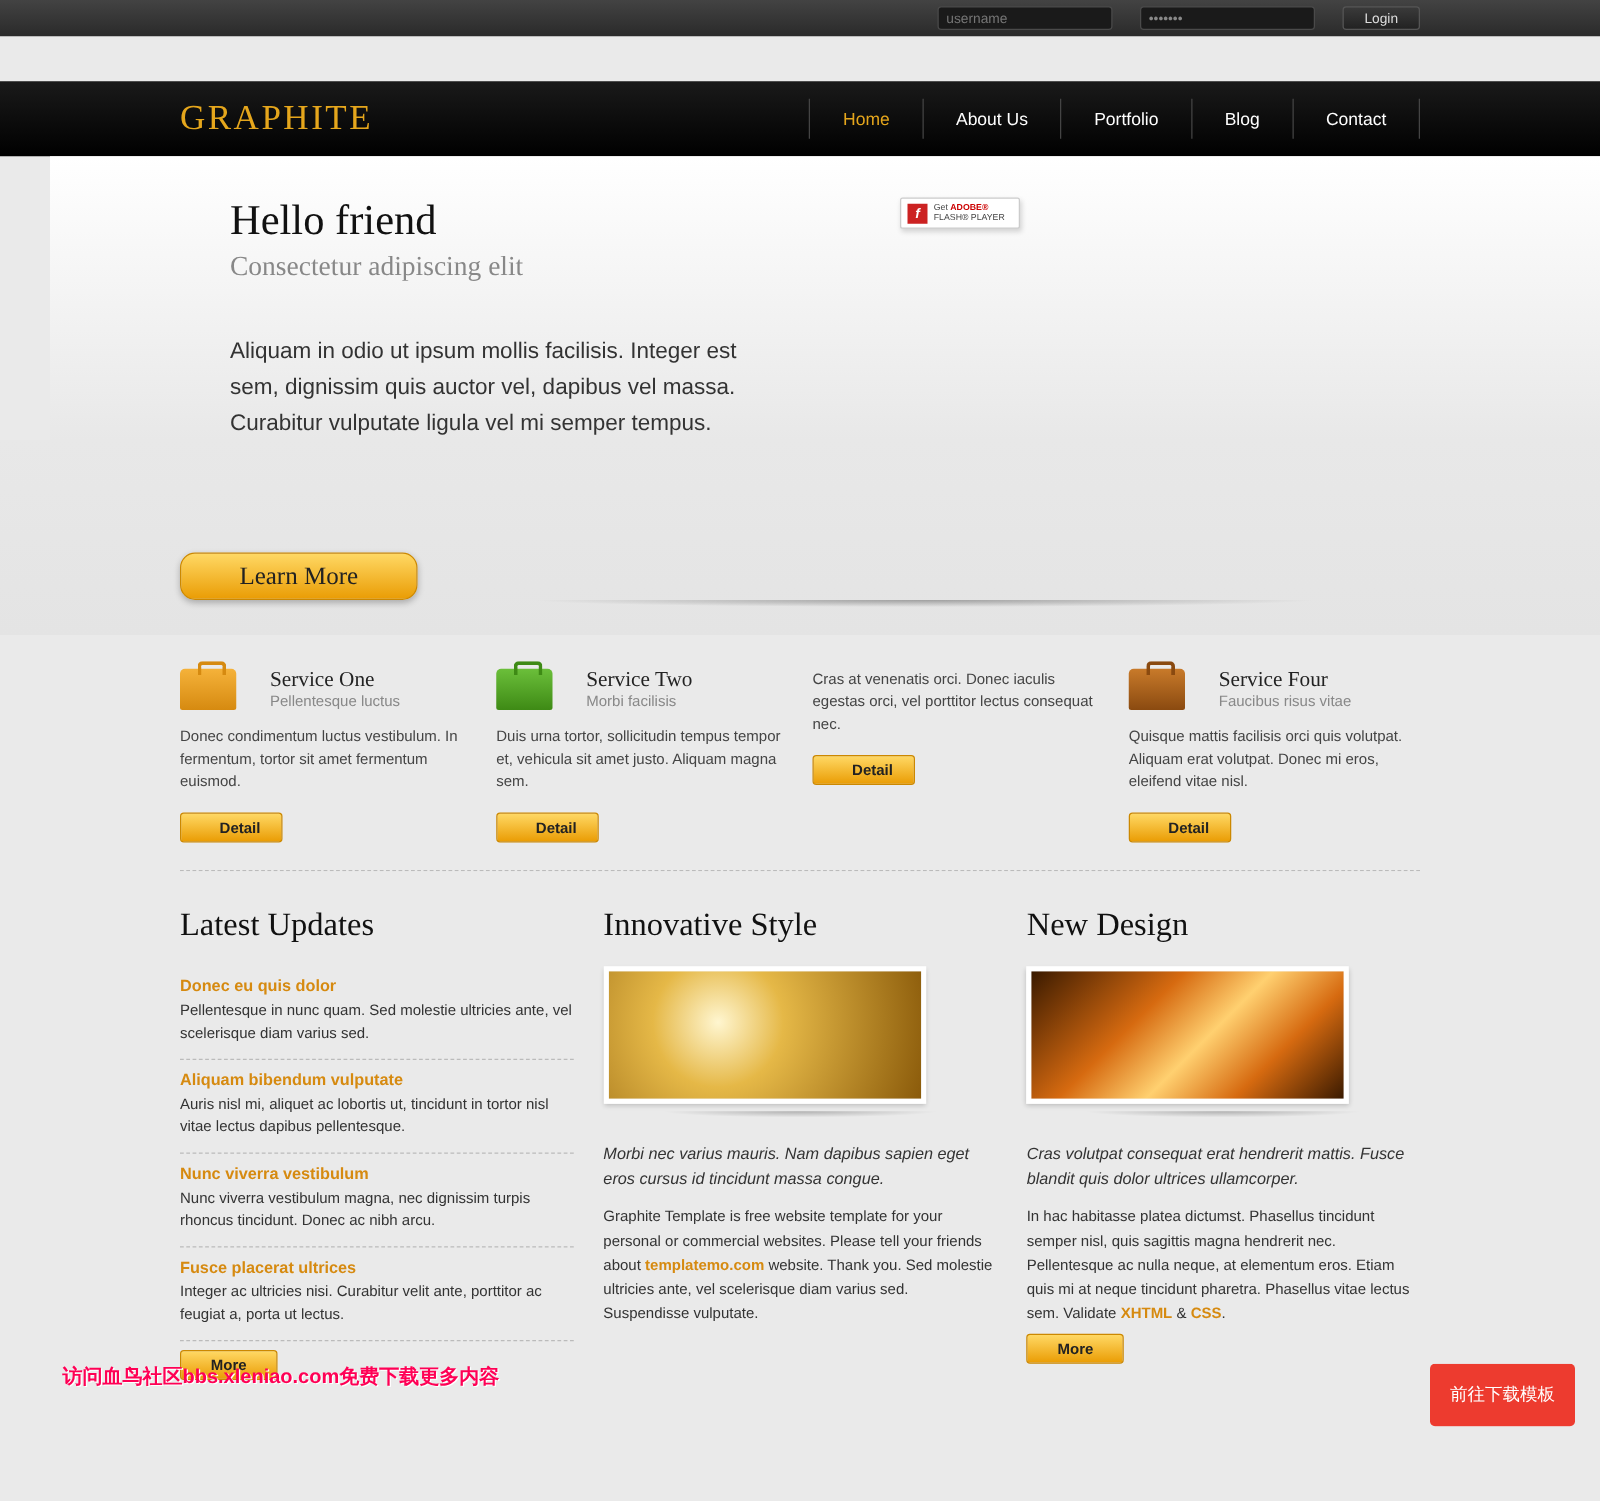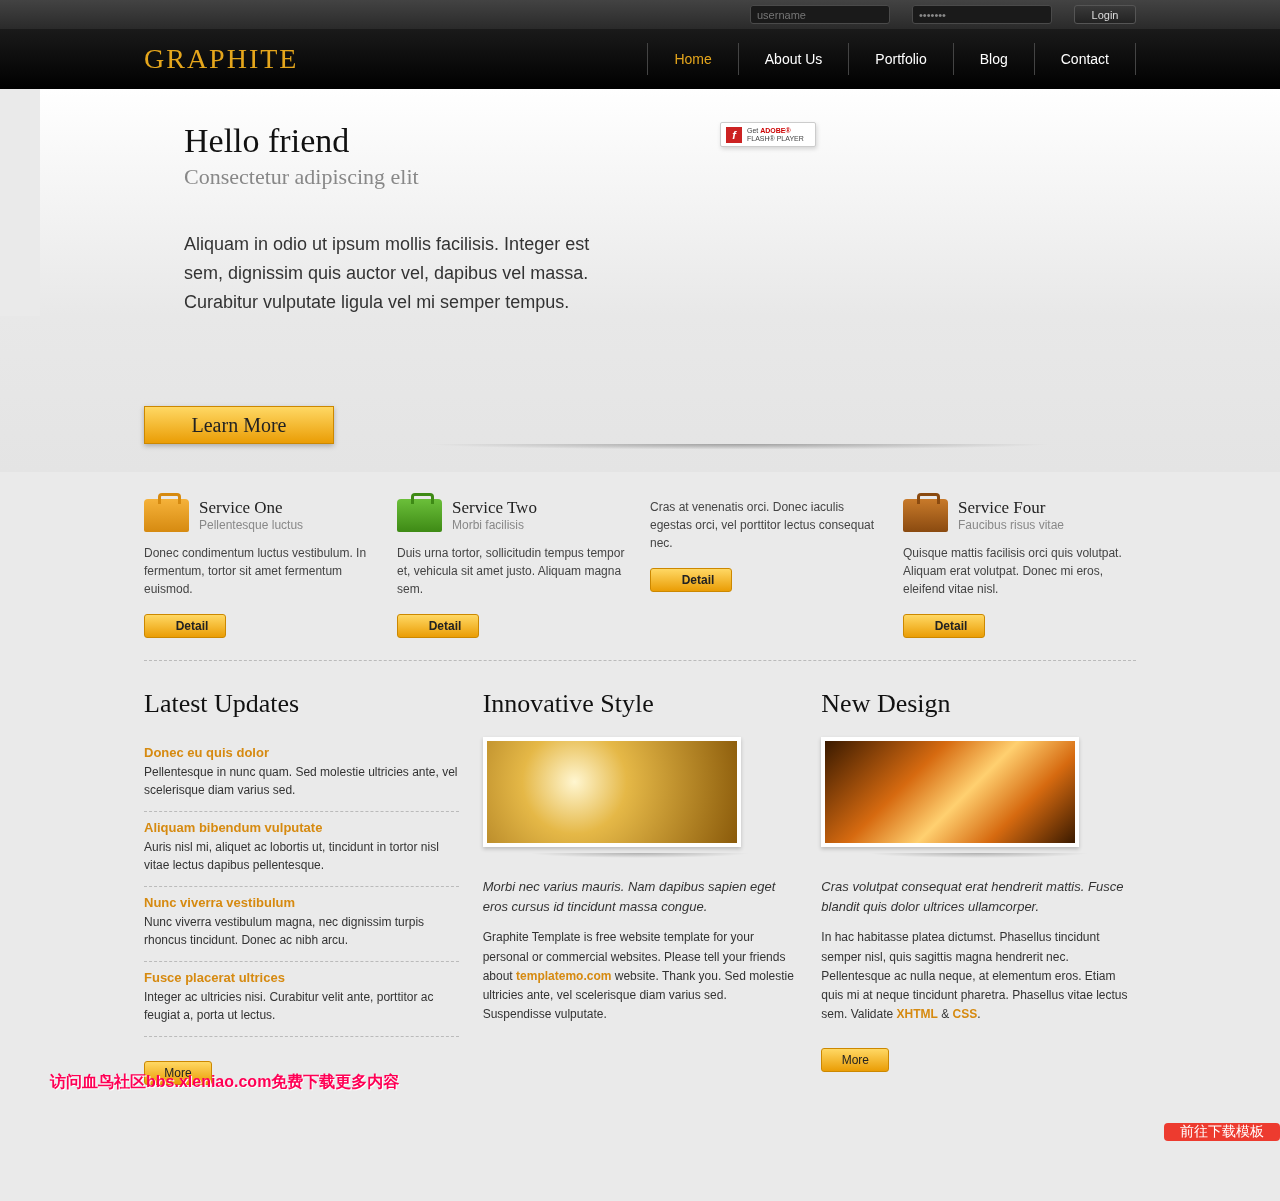--- a/index.html
+++ b/index.html
@@ -4,48 +4,48 @@
 <style>
 * { margin: 0; padding: 0; box-sizing: border-box; }
 body { font-family: Arial, Helvetica, sans-serif; font-size: 13px; color: #333; background: #eaeaea; width: 1280px; }
 
 
 .topbar { height: 29px; background: linear-gradient(#434343, #2a2a2a); display: flex; justify-content: flex-end; align-items: center; padding-right: 144px; gap: 22px; }
 .topbar input[type=text], .topbar input[type=password] { width: 140px; height: 19px; background: #1a1a1a; border: 1px solid #4a4a4a; border-radius: 3px; color: #888; font-size: 11px; padding: 0 6px; }
 .topbar button { width: 62px; height: 19px; background: linear-gradient(#3a3a3a,#222); border: 1px solid #555; border-radius: 3px; color: #ddd; font-size: 11px; cursor: pointer; }
 
 
-.header { height: 60px; background: linear-gradient(#1a1a1a, #000); display: flex; align-items: center; padding: 0 144px; }
+.header { height: 60px; background: linear-gradient(#1a1a1a, #000); display: flex; align-items: center; padding: 0 144px; margin-top: 36px; }
 .logo { font-family: Georgia, serif; font-size: 28px; color: #e5a61c; letter-spacing: 2px; font-weight: normal; }
 .nav { margin-left: auto; display: flex; }
 .nav a { color: #fff; text-decoration: none; font-size: 14px; padding: 8px 26px; border-left: 1px solid #444; }
 .nav a:last-child { border-right: 1px solid #444; }
 .nav a.active { color: #e5a61c; }
 
 
 .hero-wrap { background: linear-gradient(#fff, #e8e8e8); padding: 33px 144px 0; position: relative; margin-left: 40px; }
 .hero-inner { display: flex; }
 .hero-text { width: 420px; }
 .hero-text h1 { font-family: Georgia, serif; font-size: 34px; font-weight: normal; color: #111; margin-bottom: 4px; }
 .hero-text h2 { font-family: Georgia, serif; font-size: 22px; font-weight: normal; color: #888; margin-bottom: 40px; }
 .hero-text p { font-size: 18px; line-height: 1.6; color: #333; }
 .flash-badge { margin-left: auto; margin-right: 320px; width: 96px; height: 25px; background: #fff; border: 1px solid #ccc; border-radius: 2px; box-shadow: 1px 2px 4px rgba(0,0,0,.15); display: flex; align-items: center; padding: 3px 5px; gap: 5px; }
 .flash-badge .f-sq { width: 16px; height: 16px; background: #c22; color: #fff; font-size: 11px; font-weight: bold; display: flex; align-items: center; justify-content: center; font-style: italic; }
 .flash-badge .f-txt { font-size: 7px; line-height: 1.1; color: #444; }
 .flash-badge .f-txt b { color: #c00; }
 
 
 .learn-more-wrap { padding: 90px 144px 8px; background: linear-gradient(#e8e8e8, #e4e4e4); }
-.learn-more { display: inline-block; width: 190px; height: 38px; background: linear-gradient(#ffd864, #ea9d05); border: 1px solid #cc8800; border-radius: 0; box-shadow: 0 2px 5px rgba(0,0,0,.25); font-family: Georgia, serif; font-size: 20px; color: #222; text-align: center; line-height: 36px; cursor: pointer; }
+.learn-more { display: inline-block; width: 190px; height: 38px; background: linear-gradient(#ffd864, #ea9d05); border: 1px solid #cc8800; border-radius: 12px; box-shadow: 0 2px 5px rgba(0,0,0,.25); font-family: Georgia, serif; font-size: 20px; color: #222; text-align: center; line-height: 36px; cursor: pointer; }
 .shadow-bar { height: 20px; background: radial-gradient(ellipse 45% 8px at 60% 0%, rgba(0,0,0,.3), transparent 70%); }
 
 
 .services { background: #eaeaea; padding: 26px 144px 22px; display: flex; gap: 20px; border-bottom: 1px dashed #bbb; margin: 0 144px; padding-left:0; padding-right:0;}
 .service { flex: 1; }
-.service-head { display: flex; gap: 10px; margin-bottom: 12px; align-items: center; }
+.service-head { display: flex; gap: 27px; margin-bottom: 12px; align-items: center; }
 .briefcase { width: 45px; height: 33px; border-radius: 4px 4px 2px 2px; position: relative; }
 .briefcase::before { content:''; position:absolute; top:-6px; left:14px; width:17px; height:8px; border:3px solid currentColor; border-bottom:none; border-radius:4px 4px 0 0; }
 .bc-orange { background: linear-gradient(#f5b23a,#d68a10); color:#d68a10; }
 .bc-green { background: linear-gradient(#6bbf3a,#3e8a15); color:#3e8a15; }
 .bc-blue { background: linear-gradient(#3a8fd6,#1560a8); color:#1560a8; }
 .bc-brown { background: linear-gradient(#c87a2a,#8a4a10); color:#8a4a10; }
 .service-head h3 { font-family: Georgia, serif; font-size: 17px; font-weight: normal; color: #222; }
 .service-head .sub { font-size: 12px; color: #888; }
 .service p { font-size: 12px; line-height: 1.5; color: #444; margin-bottom: 16px; min-height:54px;}
 .detail-btn { display: inline-block; width: 82px; height: 24px; background: linear-gradient(#ffd864,#ea9d05); border:1px solid #cc8800; border-radius:3px; text-align:center; line-height:22px; font-size:12px; font-weight:bold; color:#222; cursor:pointer;padding-left:14px; }
@@ -57,24 +57,24 @@
 .updates li { list-style:none; padding:8px 0 12px; border-bottom:1px dashed #bbb; }
 .updates li a { color:#d68a10; font-weight:bold; font-size:13px; text-decoration:none; }
 .updates li p { font-size:12px; color:#333; line-height:1.5; margin-top:3px; }
 .thumb { width: 258px; height: 110px; border:4px solid #fff; box-shadow:0 2px 4px rgba(0,0,0,.2); margin-bottom:6px; }
 .thumb.gold { background: radial-gradient(circle at 35% 40%, #fff6d0 0%, #e5b847 30%, #8a5a0a 100%); }
 .thumb.amber { background: linear-gradient(135deg, #3a1a00 0%, #d66a10 35%, #ffd070 55%, #d66a10 75%, #3a1a00 100%); }
 .thumb-shadow { height:14px; background: radial-gradient(ellipse 50% 7px at 50% 0%, rgba(0,0,0,.25), transparent 70%); margin-bottom:10px; }
 .col p.lead { font-style:italic; font-size:13px; color:#333; line-height:1.5; margin-bottom:12px; }
 .col p.body { font-size:12px; color:#333; line-height:1.6; }
 .col p.body a { color:#d68a10; font-weight:bold; text-decoration:none; }
-.more-btn { display:inline-block; width:68px; height:24px; background:linear-gradient(#ffd864,#ea9d05); border:1px solid #cc8800; border-radius:3px; text-align:center; line-height:22px; font-size:12px; font-weight:normal; color:#222; cursor:pointer; margin-top:24px; }
+.more-btn { display:inline-block; width:78px; height:24px; background:linear-gradient(#ffd864,#ea9d05); border:1px solid #cc8800; border-radius:3px; text-align:center; line-height:22px; font-size:12px; font-weight:bold; color:#222; cursor:pointer; margin-top:7px; }
 
 
-.float-red { position:fixed; right:0; bottom:60px; background:#ed3b2f; color:#fff; font-size:14px; padding:0 16px; border-radius:4px; cursor:pointer; }
+.float-red { position:fixed; right:20px; bottom:60px; background:#ed3b2f; color:#fff; font-size:14px; padding:16px 16px; border-radius:4px; cursor:pointer; }
 .overlay-text { position:absolute; left:50px; color:#f05; font-size:16px; font-weight:bold; text-shadow:1px 1px 0 #fff; }
 </style>
 </head>
 <body>
 
 <div class="topbar">
   <input type="text" placeholder="username" style="">
   <input type="password" value="•••••••" style="">
   <button>Login</button>
 </div>

